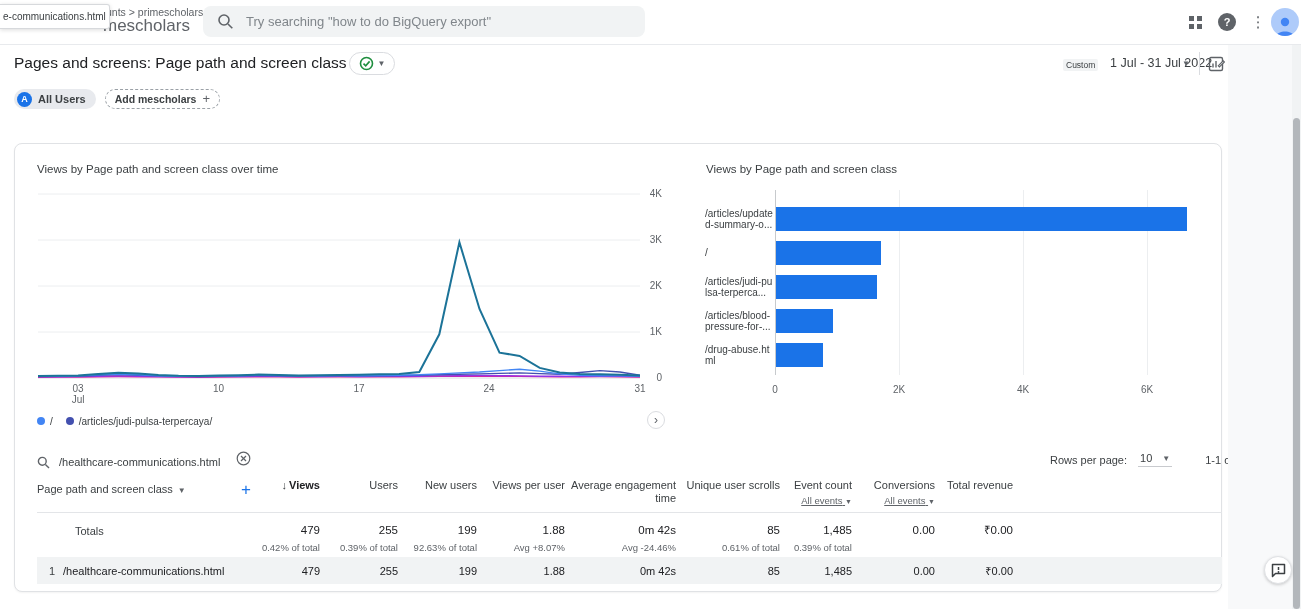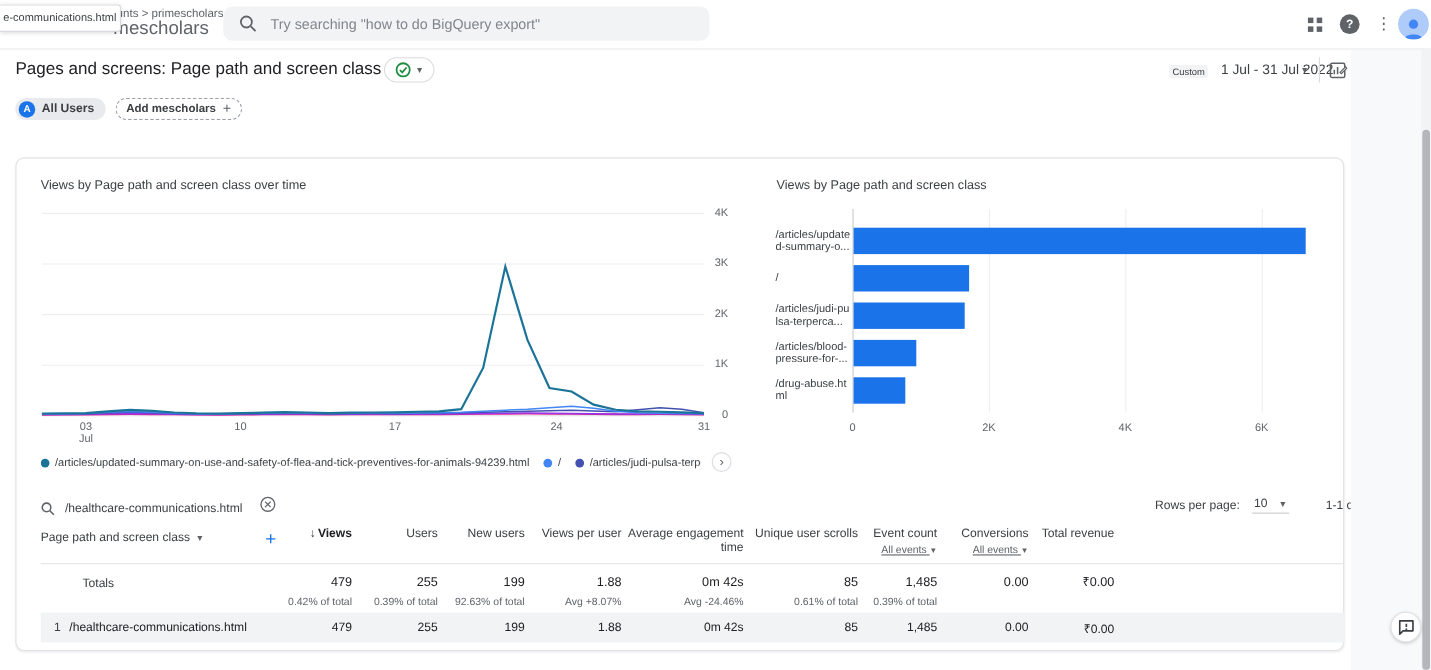--- a/index.html
+++ b/index.html
@@ -214,28 +214,24 @@
       <span style="top: 138px;">1K</span>
       <span style="top: 92px;">2K</span>
       <span style="top: 46px;">3K</span>
       <span style="top: 0px;">4K</span>
     </div>
   <div id="line-xlabels">
       <div style="left: 24.1333px;">03
 Jul</div>
       <div style="left: 164.6px;">10</div>
       <div style="left: 305.067px;">17</div>
-      <div style="left: 452px;">24</div>
+      <div style="left: 435px;">24</div>
       <div style="left: 586px;">31</div>
     </div>
   <div id="legend">
-      <span class="legend-item">
-        <span class="legend-dot" style="background: rgb(28, 115, 152);"></span>
-        <span>/articles/updated-summary-on-use-and-safety-of-flea-and-tick-preventives-for-animals-94239.html</span>
-      </span>
       <span class="legend-item">
         <span class="legend-dot" style="background: rgb(66, 133, 244);"></span>
         <span>/</span>
       </span>
       <span class="legend-item">
         <span class="legend-dot" style="background: rgb(67, 80, 175);"></span>
         <span>/articles/judi-pulsa-terpercaya/</span>
       </span>
     </div>
   <div class="legend-nav">›</div>

